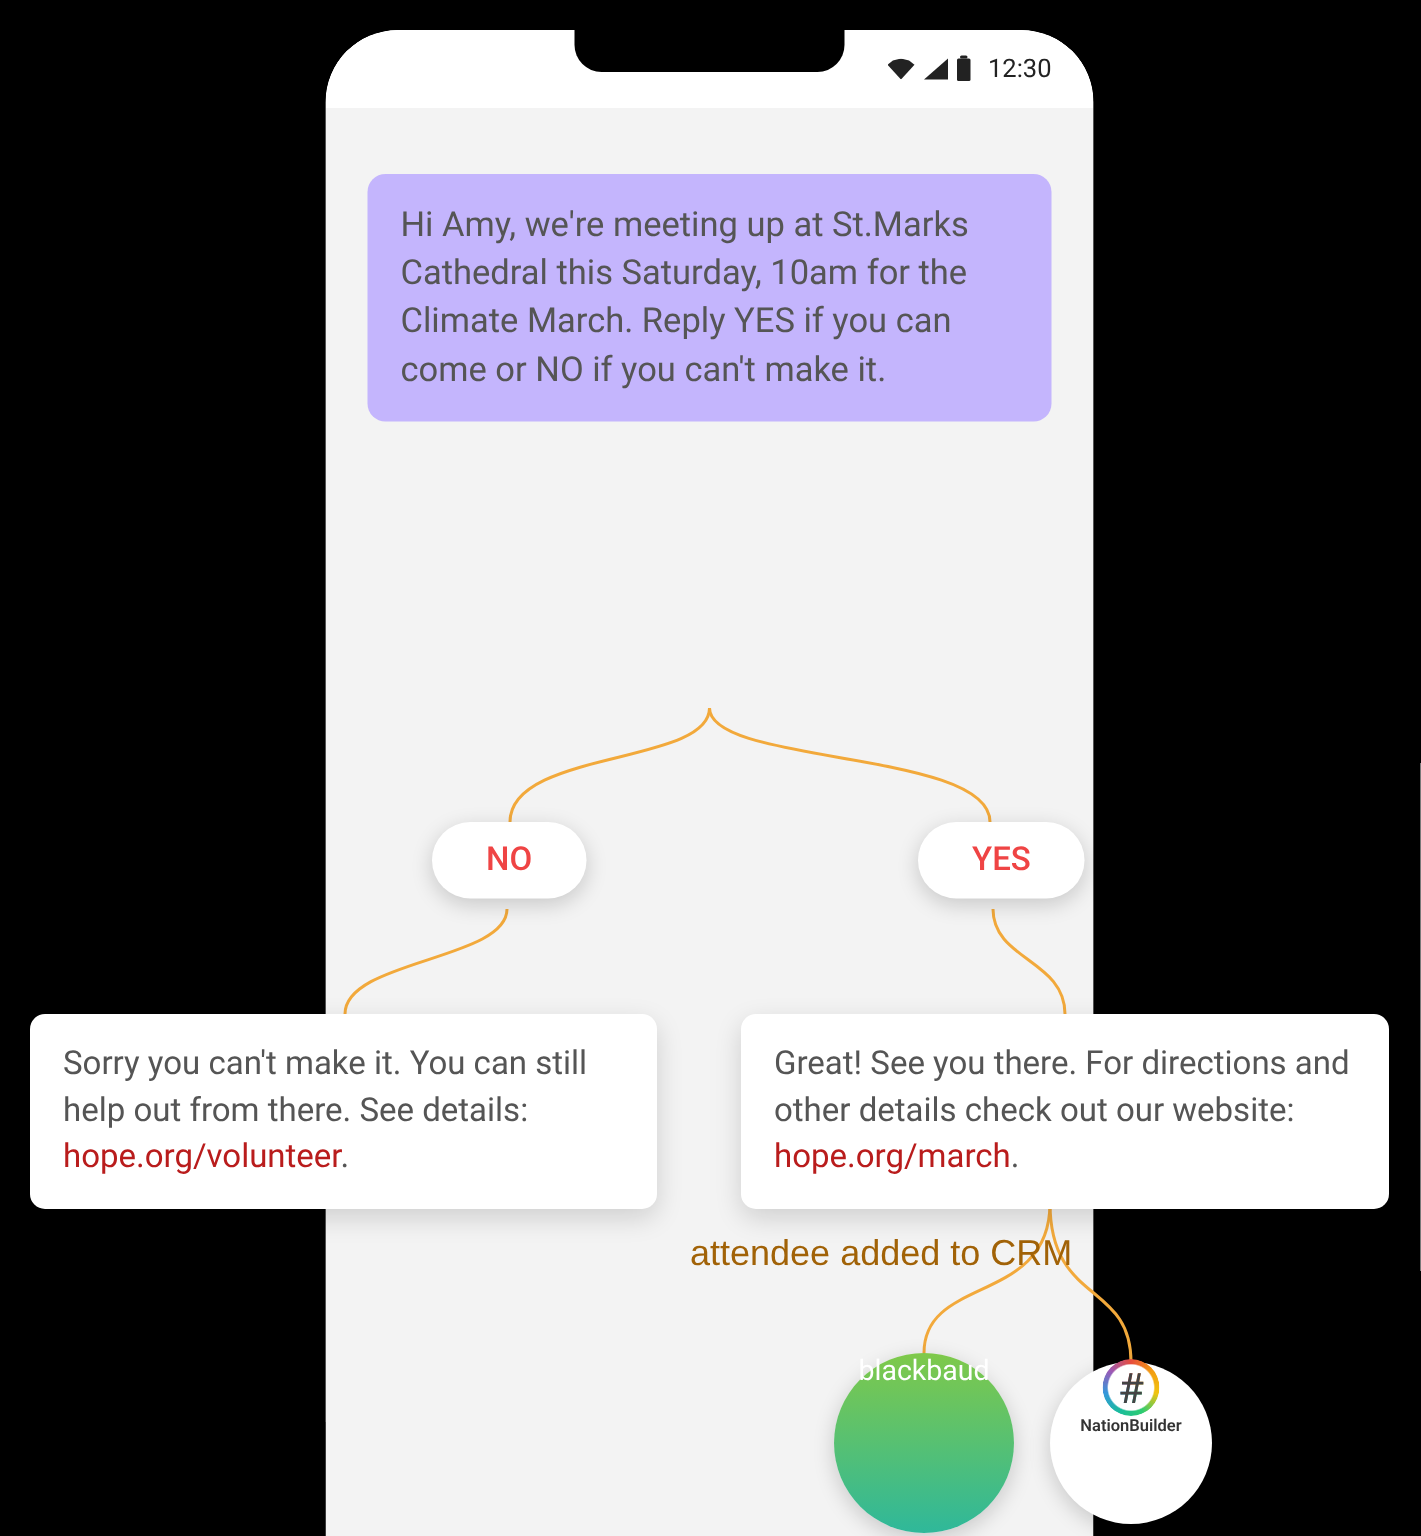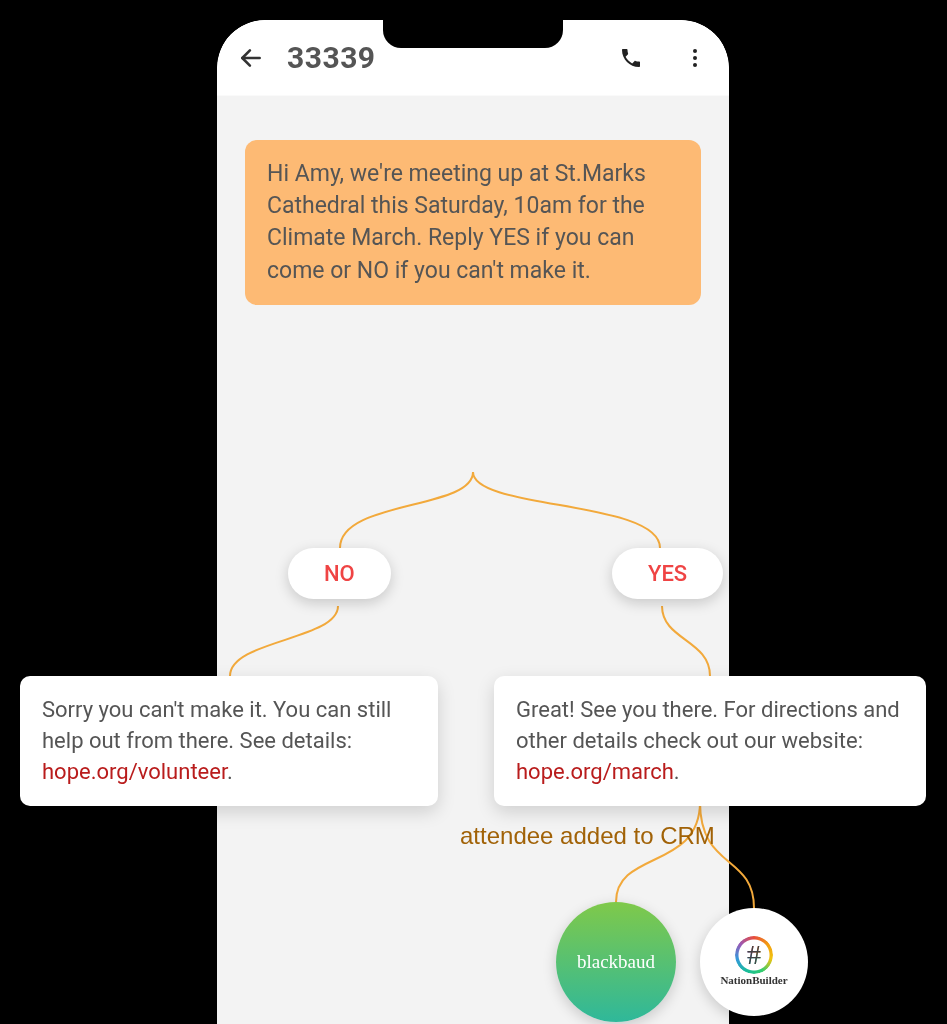--- a/index.html
+++ b/index.html
@@ -107,21 +107,21 @@
     height: calc(100% - 128px);
     padding-top: 26px;
   }
   .timestamp {
     text-align: center;
     color: #9a9a9a;
     font-size: 17px;
   }
   .msg1 {
     margin: 18px 28px 0 28px;
-    background: #fdba74;
+    background: #c4b5fd;
     border-radius: 12px;
     padding: 18px 22px;
     font-size: 23px;
     line-height: 1.4;
     color: #555;
   }
 
   
   .pill {
     position:absolute;
@@ -162,25 +162,24 @@
     font-size: 24px;
     line-height: 1.3;
     z-index: 20;
   }
 
   
   .crm {
     position:absolute;
     width: 120px; height:120px;
     border-radius: 50%;
-    display:flex; align-items:center; justify-content:center;
+    display:flex; align-items:center; justify-content:flex-start;
     flex-direction: column;
     box-shadow: 0 4px 14px rgba(0,0,0,0.18);
     z-index:20;
-    font-family:Liberation Serif, serif;
   }
   .crm-bb { left: 556px; top: 902px; background: linear-gradient(180deg,#7fc94a 0%, #2fb89a 100%); color:#fff; font-size:19px; }
   .crm-nb { left: 700px; top: 908px; width:108px;height:108px; background:#fff; color:#333; font-size:11px; }
   .crm-nb .hash {
     font-size:28px; font-weight:400; margin-bottom:2px;
     background: conic-gradient(#e74c3c,#f39c12,#2ecc71,#1abc9c,#3498db,#9b59b6,#e74c3c);
     -webkit-background-clip: text;
     background-clip: text;
     color: #444;
     border:1px solid transparent;
@@ -203,42 +202,27 @@
   }
 </style>
 </head>
 <body>
 
 <div class="phone">
   <div class="phone-inner">
     <div class="notch"></div>
     <div class="screen">
 
-
-      <div class="appheader">
-        <span class="back-arrow">
-          <svg viewBox="0 0 24 24" fill="none" stroke="#333" stroke-width="2.4" stroke-linecap="round" stroke-linejoin="round">
-              <line x1="20" y1="12" x2="4" y2="12"></line>
-              <polyline points="11 5 4 12 11 19"></polyline>
-            </svg>
-        </span>
-        <span class="title">33339</span>
-        <span class="hicon">
-          <svg viewBox="0 0 24 24" fill="#222">
-              <path d="M6.6 10.8c1.4 2.8 3.8 5.2 6.6 6.6l2.2-2.2c.3-.3.7-.4 1-.3 1.1.4 2.3.6 3.6.6.6 0 1 .4 1 1V20c0 .6-.4 1-1 1C10.6 21 3 13.4 3 4c0-.6.4-1 1-1h3.5c.6 0 1 .4 1 1 0 1.2.2 2.4.6 3.6.1.3 0 .8-.3 1l-2.2 2.2z"></path>
-            </svg>
-        </span>
-        <span class="hicon">
-          <svg viewBox="0 0 24 24" fill="#222">
-              <circle cx="12" cy="5" r="2"></circle>
-              <circle cx="12" cy="12" r="2"></circle>
-              <circle cx="12" cy="19" r="2"></circle>
-            </svg>
-        </span>
+      <div class="statusbar">
+        <span class="wifi-shape"></span>
+        <span class="signal"></span>
+        <span class="battery"></span>
+        <span class="time">12:30</span>
       </div>
+
 
       <div class="conv">
         <div class="msg1">Hi Amy, we're meeting up at St.Marks Cathedral this Saturday, 10am for the Climate March. Reply YES if you can come or NO if you can't make it.</div>
       </div>
 
     </div>
   </div>
 </div>
 
 <svg class="page-connectors">

